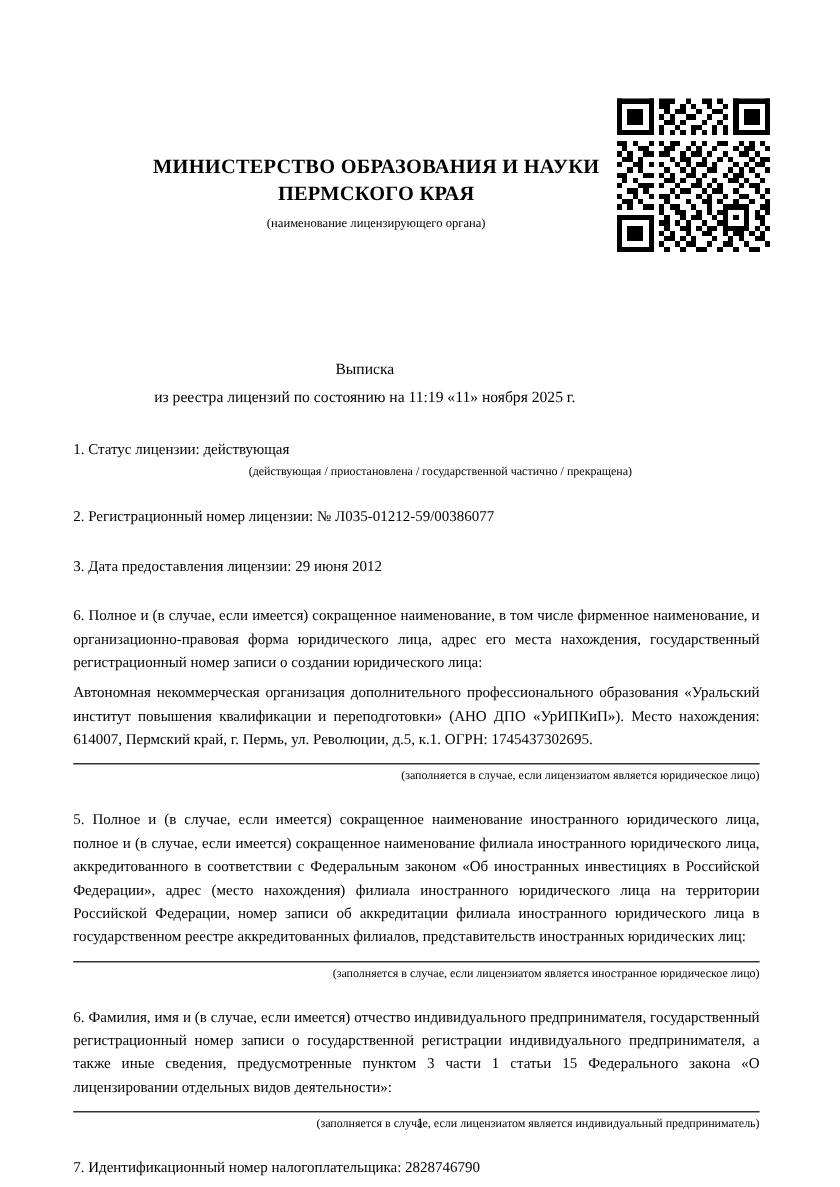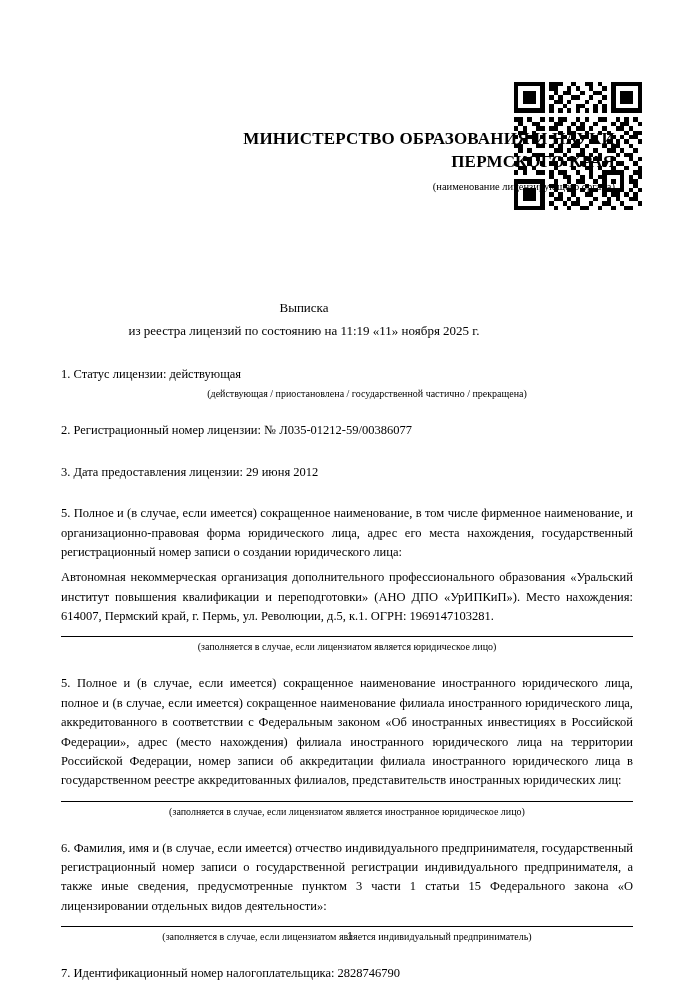--- a/index.html
+++ b/index.html
@@ -29,21 +29,21 @@
     width: 128px;
     height: 128px;
   }
   .qr svg { display: block; }
 
   .header {
     position: absolute;
     top: 128px;
     left: 0;
     width: 615px;
-    text-align: right;
+    text-align: center;
   }
   .header .line1,
   .header .line2 {
     font-size: 17px;
     font-weight: bold;
     letter-spacing: 0.2px;
     line-height: 1.35;
   }
   .header .line1 { padding-left: 12px; }
   .header .line2 { padding-left: 12px; }
@@ -71,21 +71,21 @@
   }
   .item {
     font-size: 12.5px;
     line-height: 1.55;
     text-align: justify;
     margin-bottom: 0;
   }
   .item.spaced { margin-top: 22px; }
   .note {
     font-size: 10px;
-    text-align: center;
+    text-align: right;
     margin-top: 4px;
   }
   .note.indent { margin-left: 40px; text-align: center; }
   .ruleline {
     border: none;
     border-top: 1px solid #000;
     margin: 10px 0 4px 0;
     height: 0;
   }
   .body-para {
@@ -371,22 +371,22 @@
 
   <div class="content">
 
     <div class="item">1. Статус лицензии: действующая</div>
     <div class="note indent">(действующая / приостановлена / государственной частично / прекращена)</div>
 
     <div class="item spaced">2. Регистрационный номер лицензии: № Л035-01212-59/00386077</div>
 
     <div class="item spaced">3. Дата предоставления лицензии: 29 июня 2012</div>
 
-    <div class="item spaced">5. Полное и (в случае, если имеется) сокращенное наименование, в том числе фирменное наименование, и организационно-правовая форма юридического лица, адрес его места нахождения, государственный регистрационный номер записи о создании юридического лица:</div>
-    <div class="body-para">Автономная некоммерческая организация дополнительного профессионального образования «Уральский институт повышения квалификации и переподготовки» (АНО ДПО «УрИПКиП»). Место нахождения: 614007, Пермский край, г. Пермь, ул. Революции, д.5, к.1. ОГРН: 1969147103281.</div>
+    <div class="item spaced">6. Полное и (в случае, если имеется) сокращенное наименование, в том числе фирменное наименование, и организационно-правовая форма юридического лица, адрес его места нахождения, государственный регистрационный номер записи о создании юридического лица:</div>
+    <div class="body-para">Автономная некоммерческая организация дополнительного профессионального образования «Уральский институт повышения квалификации и переподготовки» (АНО ДПО «УрИПКиП»). Место нахождения: 614007, Пермский край, г. Пермь, ул. Революции, д.5, к.1. ОГРН: 1745437302695.</div>
     <hr class="ruleline">
     <div class="note">(заполняется в случае, если лицензиатом является юридическое лицо)</div>
 
     <div class="item spaced">5. Полное и (в случае, если имеется) сокращенное наименование иностранного юридического лица, полное и (в случае, если имеется) сокращенное наименование филиала иностранного юридического лица, аккредитованного в соответствии с Федеральным законом «Об иностранных инвестициях в Российской Федерации», адрес (место нахождения) филиала иностранного юридического лица на территории Российской Федерации, номер записи об аккредитации филиала иностранного юридического лица в государственном реестре аккредитованных филиалов, представительств иностранных юридических лиц:</div>
     <hr class="ruleline">
     <div class="note">(заполняется в случае, если лицензиатом является иностранное юридическое лицо)</div>
 
     <div class="item spaced">6. Фамилия, имя и (в случае, если имеется) отчество индивидуального предпринимателя, государственный регистрационный номер записи о государственной регистрации индивидуального предпринимателя, а также иные сведения, предусмотренные пунктом 3 части 1 статьи 15 Федерального закона «О лицензировании отдельных видов деятельности»:</div>
     <hr class="ruleline">
     <div class="note">(заполняется в случае, если лицензиатом является индивидуальный предприниматель)</div>

